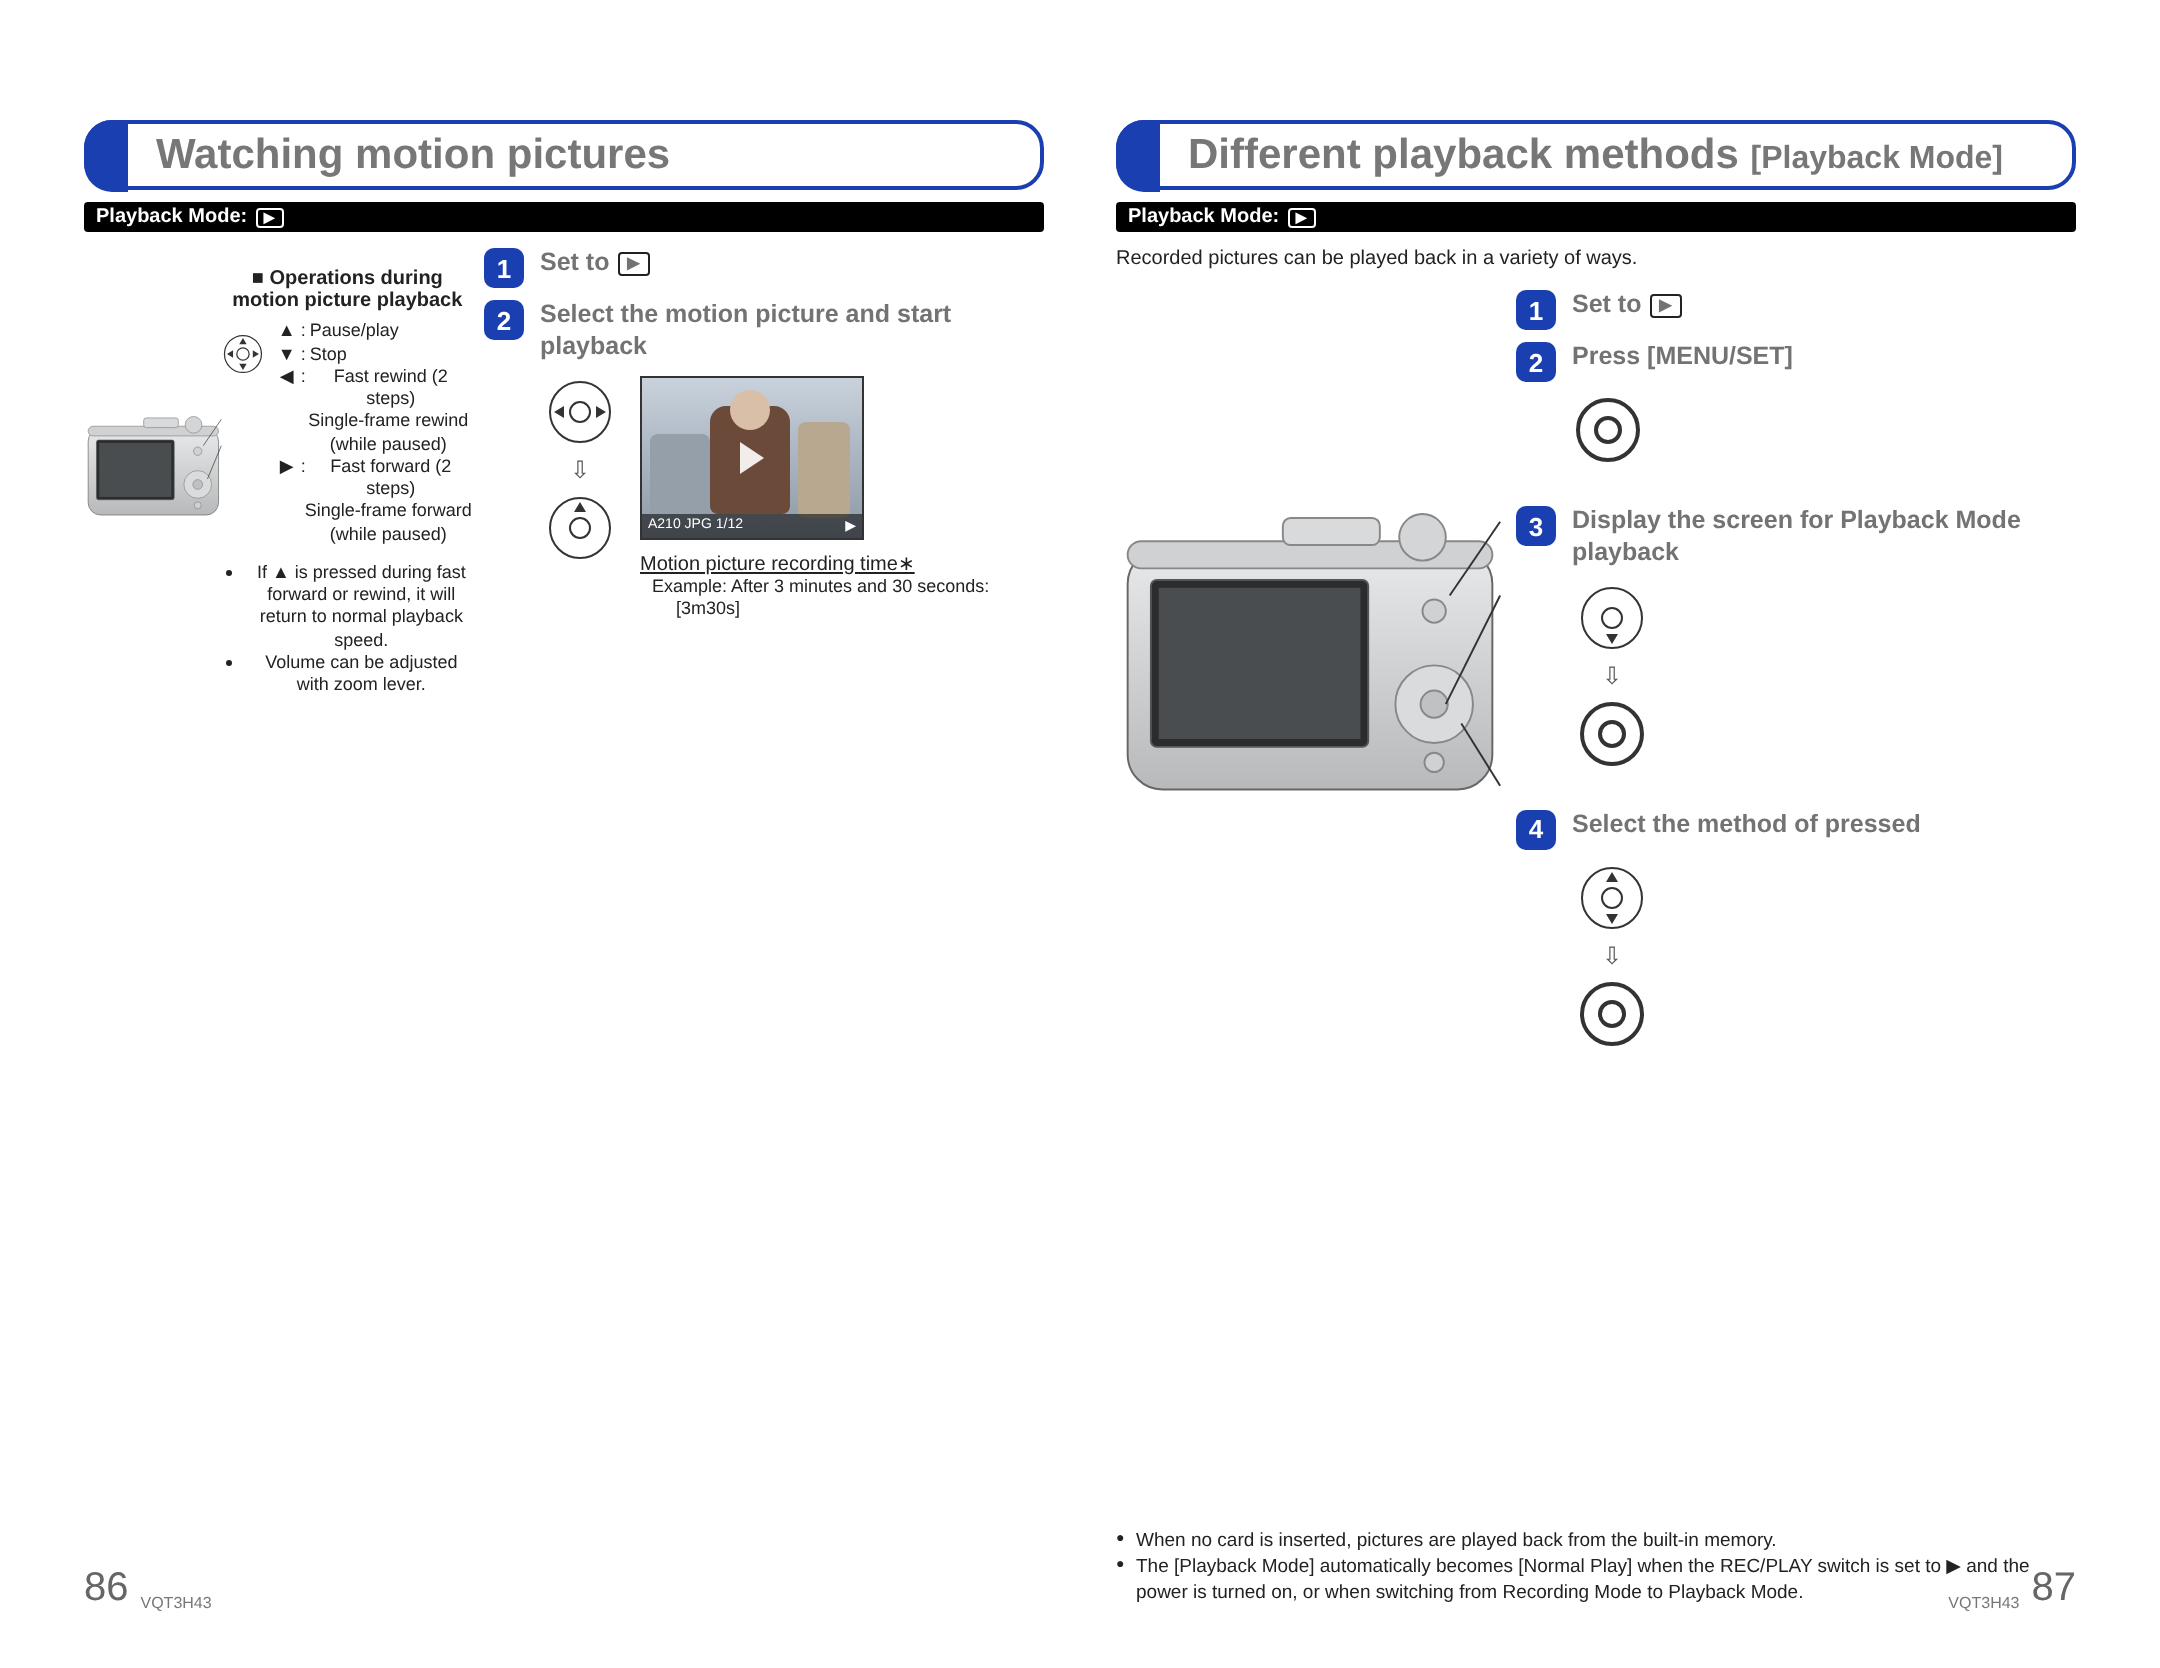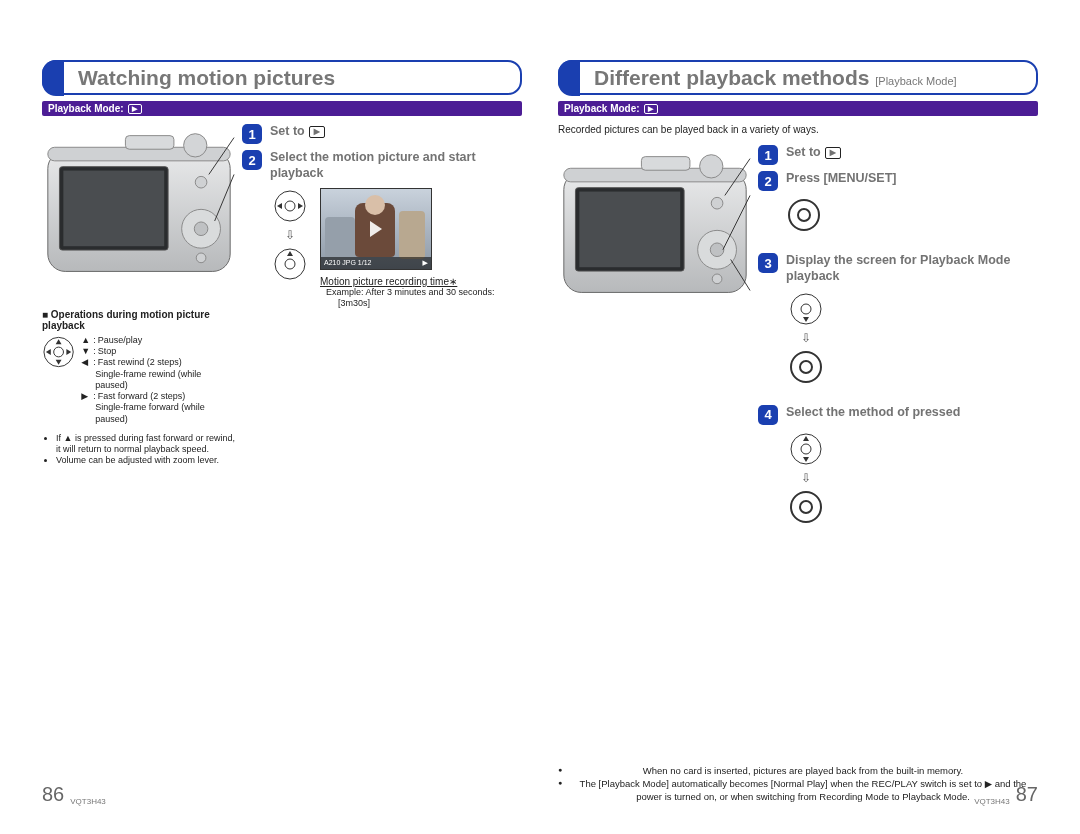--- a/index.html
+++ b/index.html
@@ -46,27 +46,27 @@
     border-bottom-left-radius: 14px;
   }
   .sect-title {
     font-size: 21px;
     font-weight: bold;
     color: #777;
     padding-left: 34px;
     line-height: 1.3;
   }
   .sect-title .sub {
-    font-size: 11px;
-    font-weight: normal;
+    font-size: 16px;
+    font-weight: bold;
     color: #777;
     margin-top: 12px;
   }
   .mode-tag {
-    background: #4c1d95;
+    background: #000000;
     color: #fff;
     font-weight: bold;
     font-size: 10px;
     display: inline-flex;
     align-items: center;
     padding: 2px 6px;
     border-radius: 2px;
     margin-top: 2px;
     margin-bottom: 8px;
     gap: 4px;
@@ -84,21 +84,22 @@
     margin-bottom: 10px;
   }
   .content-row {
     display: flex;
     gap: 6px;
   }
   .cam-col {
     width: 194px;
     flex-shrink: 0;
     display: flex;
-    flex-direction: column;
+    flex-direction: row;
+    text-align: center;
   }
   .cam-svg { width: 100%; }
   .step-col {
     flex: 1;
     display: flex;
     flex-direction: column;
     gap: 6px;
   }
   .step {
     display: flex;
@@ -204,21 +205,20 @@
   .ops-row { display:flex; gap:6px; align-items:flex-start; }
   .ops-list { line-height:1.25; }
   .ops-list div { display:flex; gap:2px; }
   .ops-list .k { width:10px; flex-shrink:0; }
   .bullets { list-style: disc; padding-left: 14px; font-size:9px; line-height:1.25; margin-top:4px; }
   .foot-notes {
     margin-top: auto;
     font-size: 9.5px;
     line-height: 1.3;
     padding-top: 18px;
-    text-align: center;
   }
   .foot-notes li { list-style: none; position: relative; padding-left: 10px; margin-bottom:1px; }
   .foot-notes li::before { content:"●"; position:absolute; left:0; top:0; font-size:7px; }
   .pg-num {
     position: absolute;
     bottom: -2px;
     font-size: 20px;
     color: #666;
     display:flex; align-items:flex-end; gap:6px;
   }

